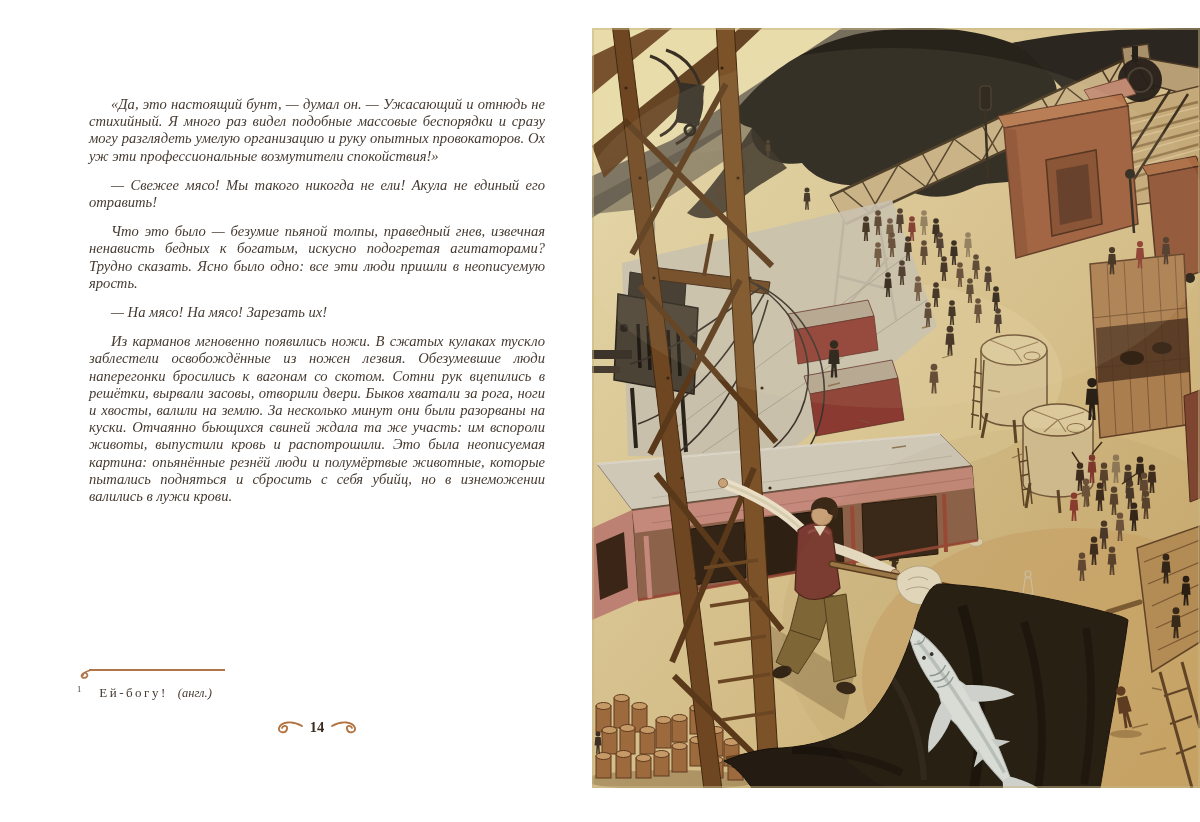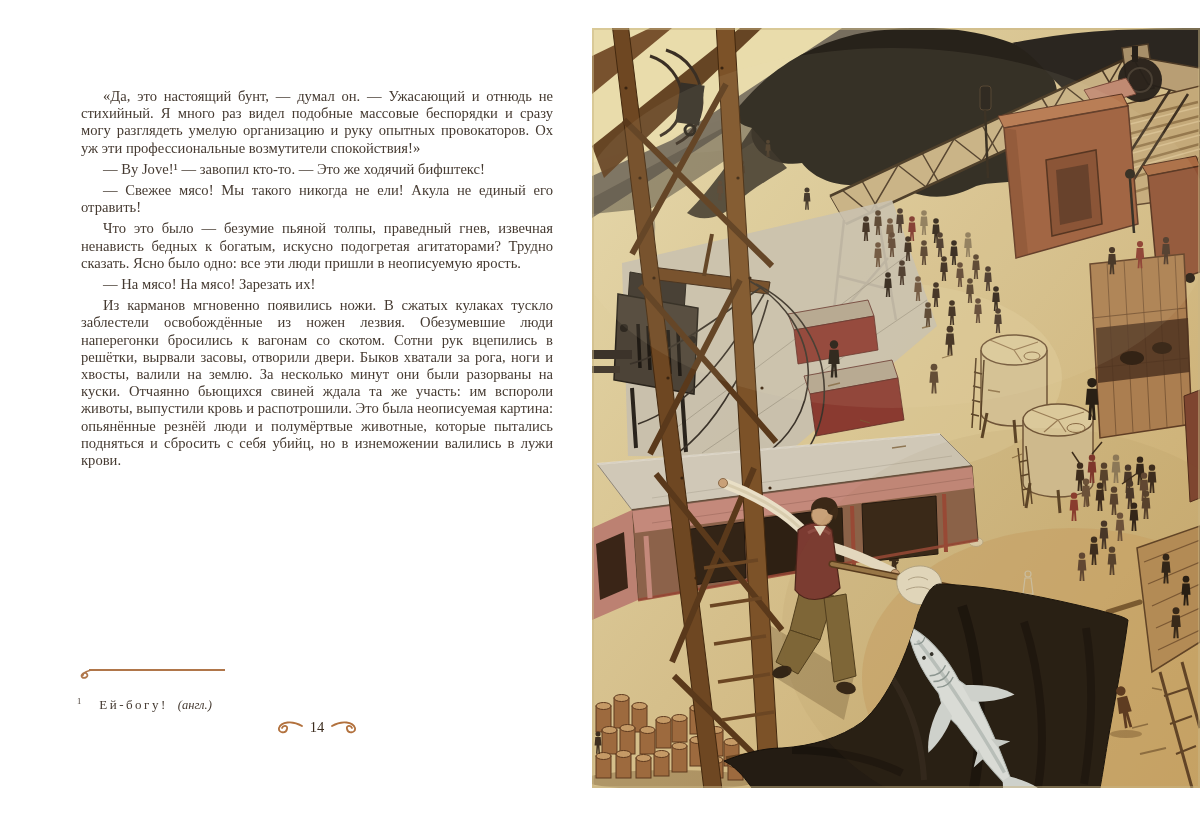--- a/index.html
+++ b/index.html
@@ -4,41 +4,40 @@
 <style>
   html,body{margin:0;padding:0;}
   body{
     width:1200px;height:822px;position:relative;background:#ffffff;
     font-family:"Liberation Serif","DejaVu Serif",serif;overflow:hidden;
   }
   .text-block{
     position:absolute;left:77px;top:84px;width:480px;
     color:#453a31;font-size:14.6px;line-height:17.2px;text-align:justify;
   }
-  .text-block p{margin:4px;text-indent:22px;}
+  .text-block p{margin:12px;text-indent:22px;font-style:italic;}
   .footnote{position:absolute;left:77px;top:666px;width:480px;color:#453a31;}
   .fn-rule{display:block;}
-  .fn-line{margin-top:16px;font-size:13px;}
+  .fn-line{margin-top:4px;font-size:13px;}
   .fn-marker{font-size:8.5px;vertical-align:super;margin-right:18px;}
   .fn-text{letter-spacing:2.5px;}
   .fn-lang{font-style:italic;margin-left:10px;font-size:12.5px;}
   .folio{
     position:absolute;left:77px;top:719px;width:480px;
     display:flex;justify-content:center;align-items:center;gap:7px;
   }
-  .folio-num{font-weight:normal;font-size:14.5px;color:#3b2b1d;text-align:right;}
+  .folio-num{font-weight:bold;font-size:14.5px;color:#3b2b1d;text-align:right;}
   .illustration-wrap{position:absolute;left:592px;top:28px;width:608px;height:760px;}
   svg{display:block;}
 </style>
 </head>
 <body>
 
 <div class="text-block">
   <p>«Да, это настоящий бунт, — думал он. — Ужасающий и отнюдь не стихийный. Я много раз видел подобные массовые беспорядки и сразу могу разглядеть умелую организацию и руку опытных провокаторов. Ох уж эти профессиональные возмутители спокойствия!»</p>
-  <p>— By Jove!¹ — завопил кто-то. — Это же ходячий бифштекс!</p>
   <p>— Свежее мясо! Мы такого никогда не ели! Акула не единый его отравить!</p>
   <p>Что это было — безумие пьяной толпы, праведный гнев, извечная ненависть бедных к богатым, искусно подогретая агитаторами? Трудно сказать. Ясно было одно: все эти люди пришли в неописуемую ярость.</p>
   <p>— На мясо! На мясо! Зарезать их!</p>
   <p>Из карманов мгновенно появились ножи. В сжатых кулаках тускло заблестели освобождённые из ножен лезвия. Обезумевшие люди наперегонки бросились к вагонам со скотом. Сотни рук вцепились в решётки, вырвали засовы, отворили двери. Быков хватали за рога, ноги и хвосты, валили на землю. За несколько минут они были разорваны на куски. Отчаянно бьющихся свиней ждала та же участь: им вспороли животы, выпустили кровь и распотрошили. Это была неописуемая картина: опьянённые резнёй люди и полумёртвые животные, которые пытались подняться и сбросить с себя убийц, но в изнеможении валились в лужи крови.</p>
 </div>
 
 <div class="footnote">
   <svg class="fn-rule" width="150" height="14" viewBox="0 0 150 14">
     <line x1="12" y1="4" x2="148" y2="4" stroke="#b0764a" stroke-width="2"></line>
     <path d="M 14,4 C 7,6 3,9 5,11 C 7,13 12,11 10,8 C 9,6 6,7 6,9" fill="none" stroke="#b0764a" stroke-width="1.8" stroke-linecap="round"></path>

